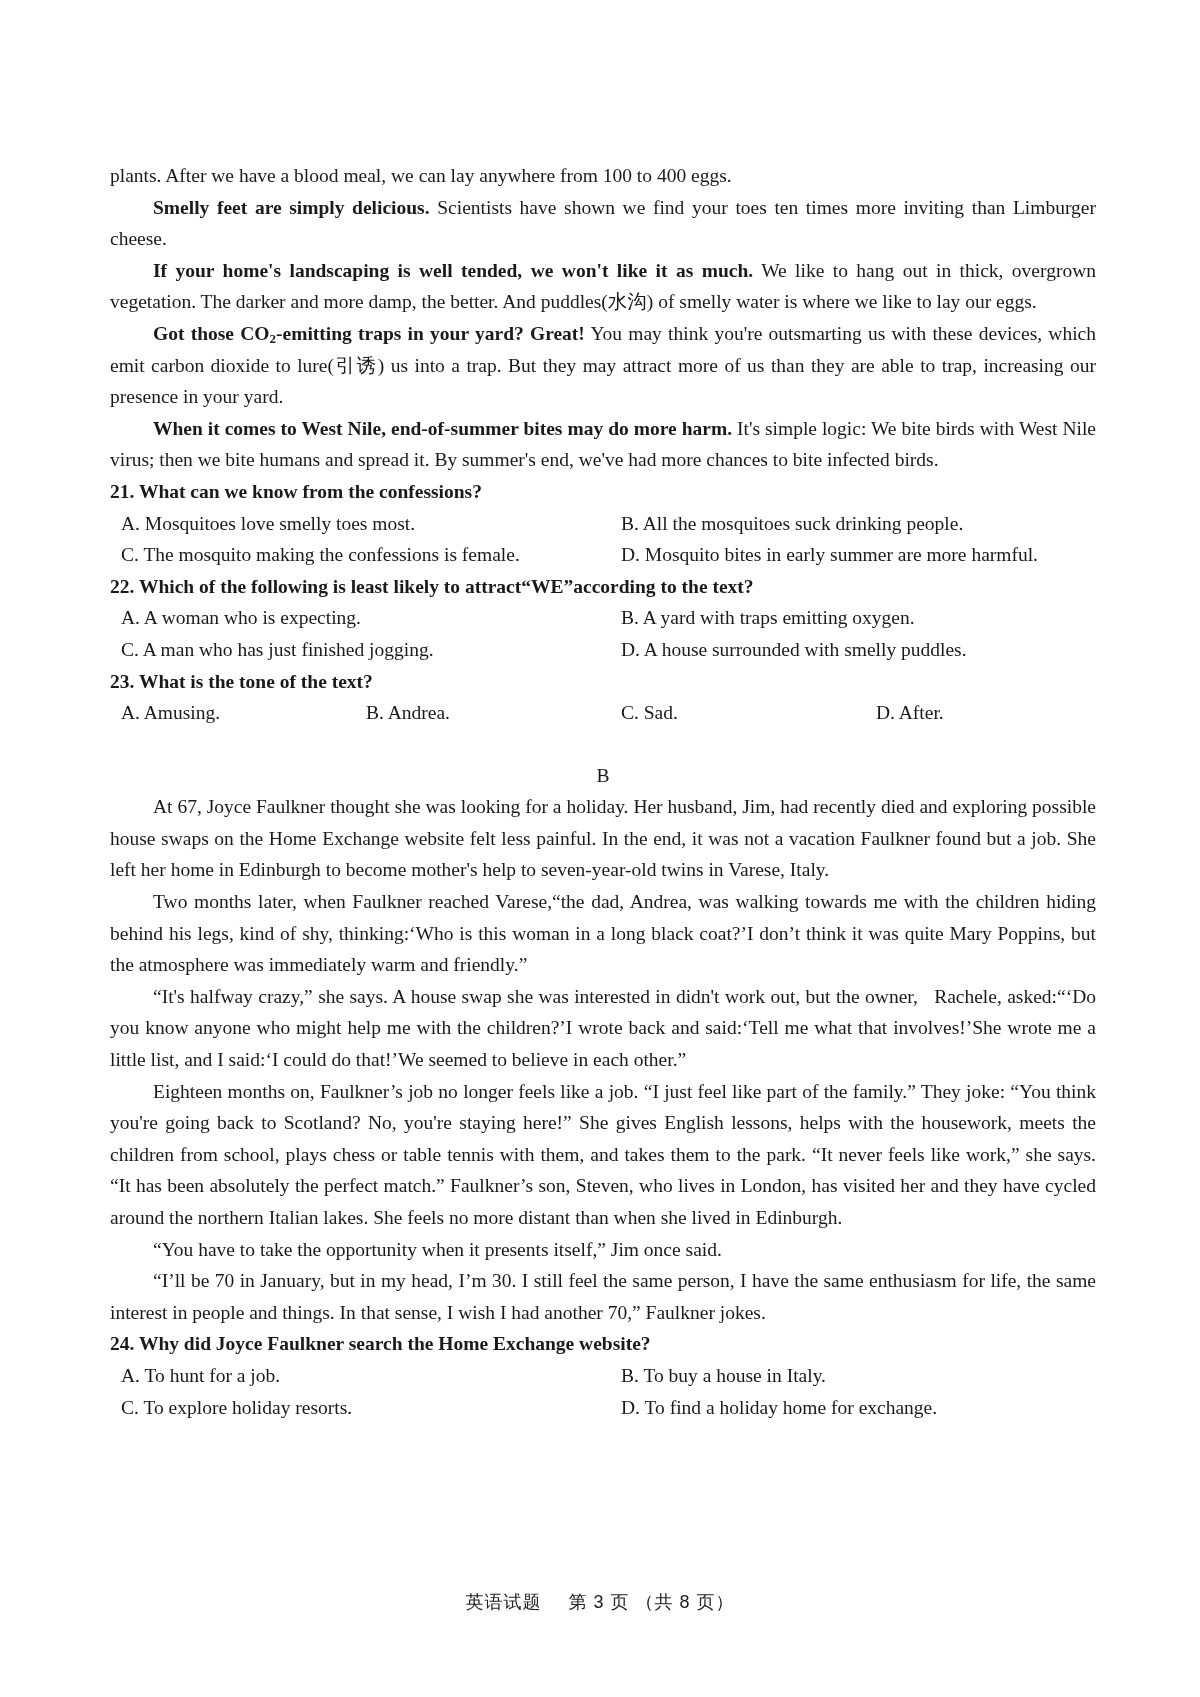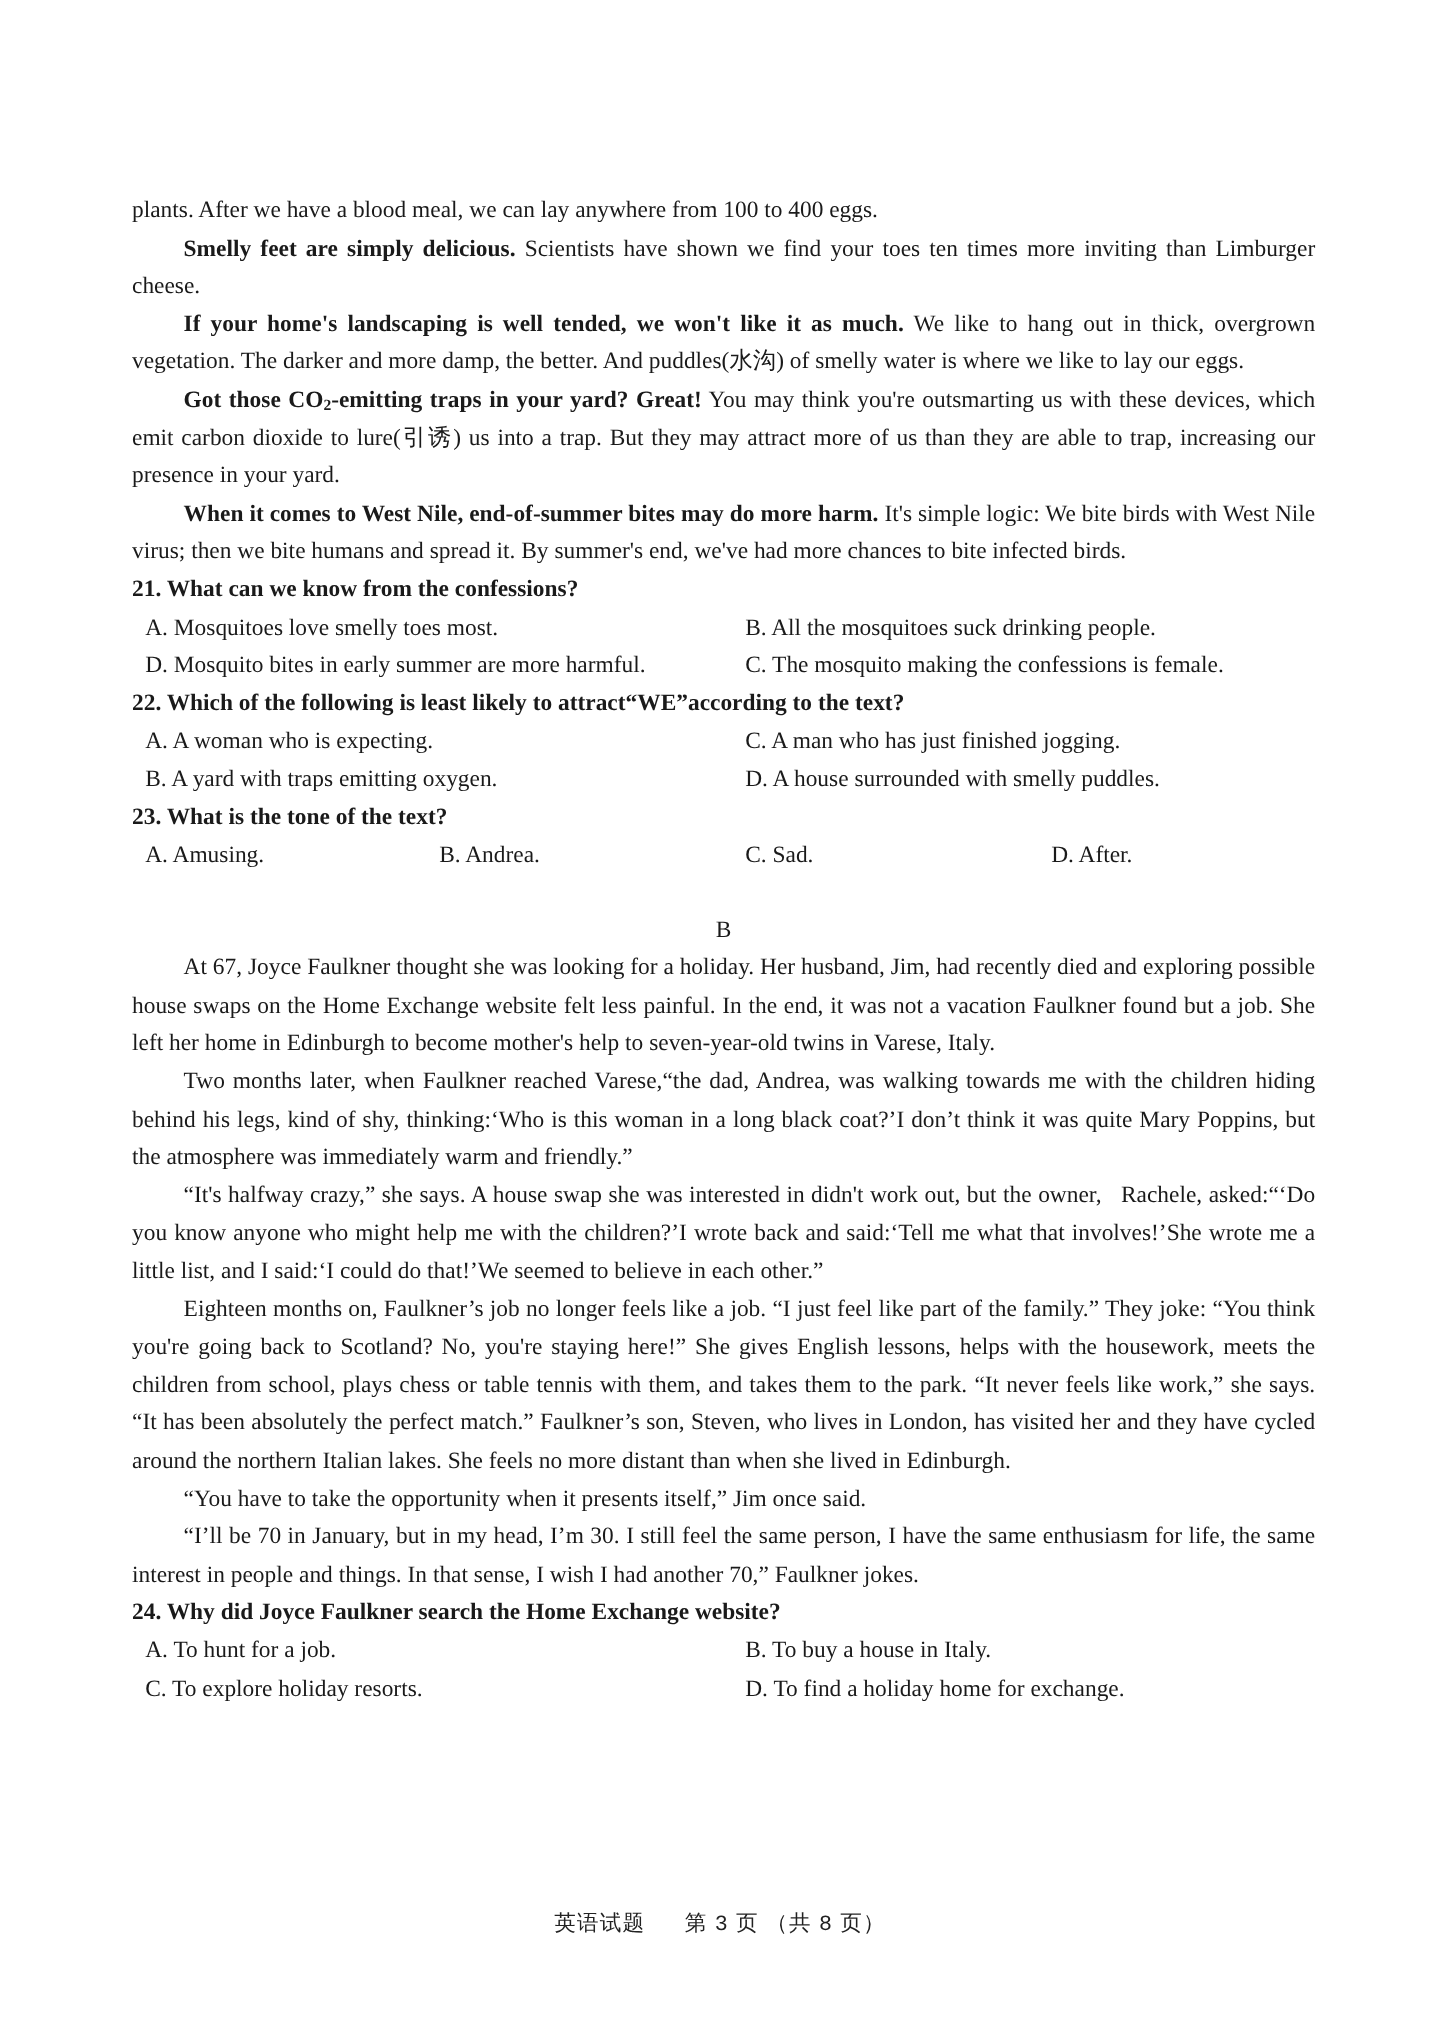--- a/index.html
+++ b/index.html
@@ -12,21 +12,21 @@
   p { margin: 0; text-align: justify; }
   .indent { text-indent: 43px; }
   b { font-weight: bold; }
   sub { font-size: 13px; line-height: 0; vertical-align: -3px; font-weight: bold; }
   .q { margin: 0; font-weight: bold; }
   .opts2 { display: grid; grid-template-columns: 500px 486px; padding-left: 11px; }
   .opts4 { display: grid; grid-template-columns: 245px 255px 255px 231px; padding-left: 11px; }
   .section-label { text-align: center; margin-top: 31px; }
   .footer {
     position: absolute; left: 0; width: 1200px; top: 1590px; text-align: center;
-    font-family: Liberation Mono, monospace; font-size: 18px; color: #222;
+    font-family: Liberation Sans, sans-serif; font-size: 18px; color: #222;
     letter-spacing: 1px;
   }
   .footer span { margin: 0 3px; }
 </style>
 </head>
 <body>
 
 <div class="page">
 
   <p>plants. After we have a blood meal, we can lay anywhere from 100 to 400 eggs.</p>
@@ -36,29 +36,29 @@
   <p class="indent"><b>If your home's landscaping is well tended, we won't like it as much.</b><span> We like to hang out in thick, overgrown vegetation. The darker and more damp, the better. And puddles(水沟) of smelly water is where we like to lay our eggs.</span></p>
 
   <p class="indent"><b><span>Got those CO</span><sub>2</sub><span>-emitting traps in your yard? Great!</span></b><span> You may think you're outsmarting us with these devices, which emit carbon dioxide to lure(引诱) us into a trap. But they may attract more of us than they are able to trap, increasing our presence in your yard.</span></p>
 
   <p class="indent"><b>When it comes to West Nile, end-of-summer bites may do more harm.</b><span> It's simple logic: We bite birds with West Nile virus; then we bite humans and spread it. By summer's end, we've had more chances to bite infected birds.</span></p>
 
   <p class="q">21. What can we know from the confessions?</p>
   <div class="opts2">
     <div>A. Mosquitoes love smelly toes most.</div>
     <div>B. All the mosquitoes suck drinking people.</div>
+    <div>C. The mosquito making the confessions is female.</div>
     <div>D. Mosquito bites in early summer are more harmful.</div>
-    <div>C. The mosquito making the confessions is female.</div>
   </div>
 
   <p class="q">22. Which of the following is least likely to attract“WE”according to the text?</p>
   <div class="opts2">
     <div>A. A woman who is expecting.</div>
+    <div>B. A yard with traps emitting oxygen.</div>
     <div>C. A man who has just finished jogging.</div>
-    <div>B. A yard with traps emitting oxygen.</div>
     <div>D. A house surrounded with smelly puddles.</div>
   </div>
 
   <p class="q">23. What is the tone of the text?</p>
   <div class="opts4">
     <div>A. Amusing.</div>
     <div>B. Andrea.</div>
     <div>C. Sad.</div>
     <div>D. After.</div>
   </div>

